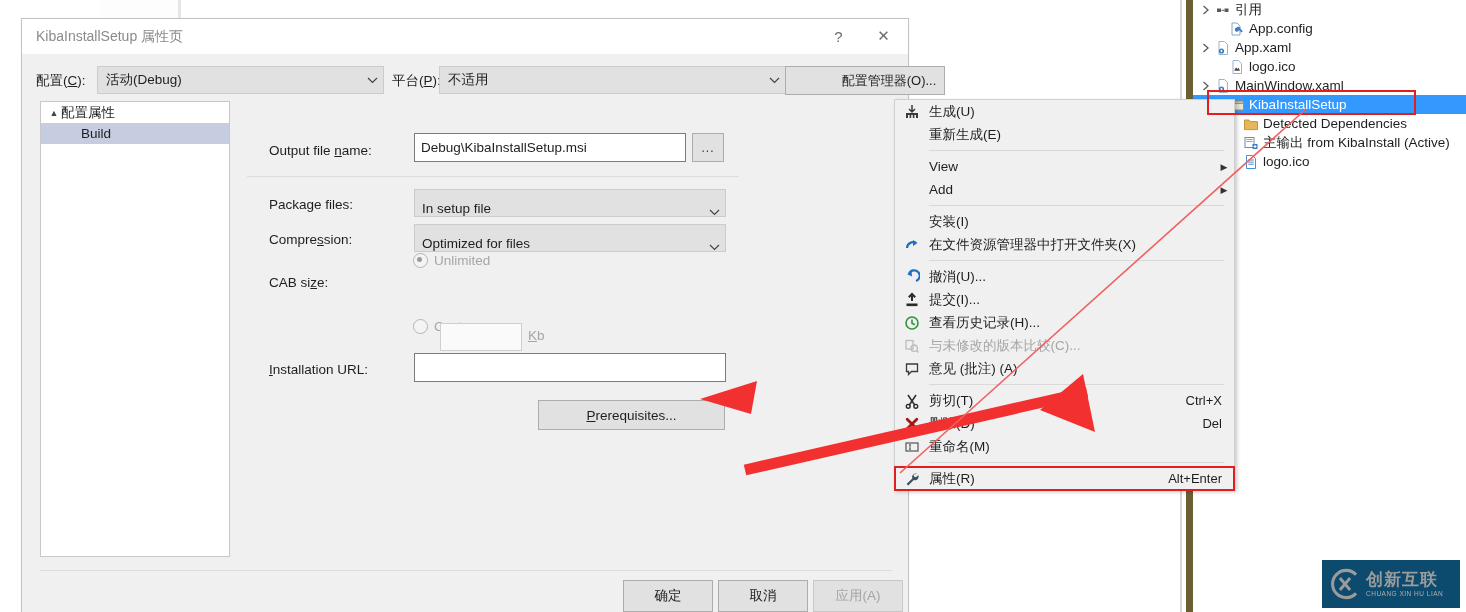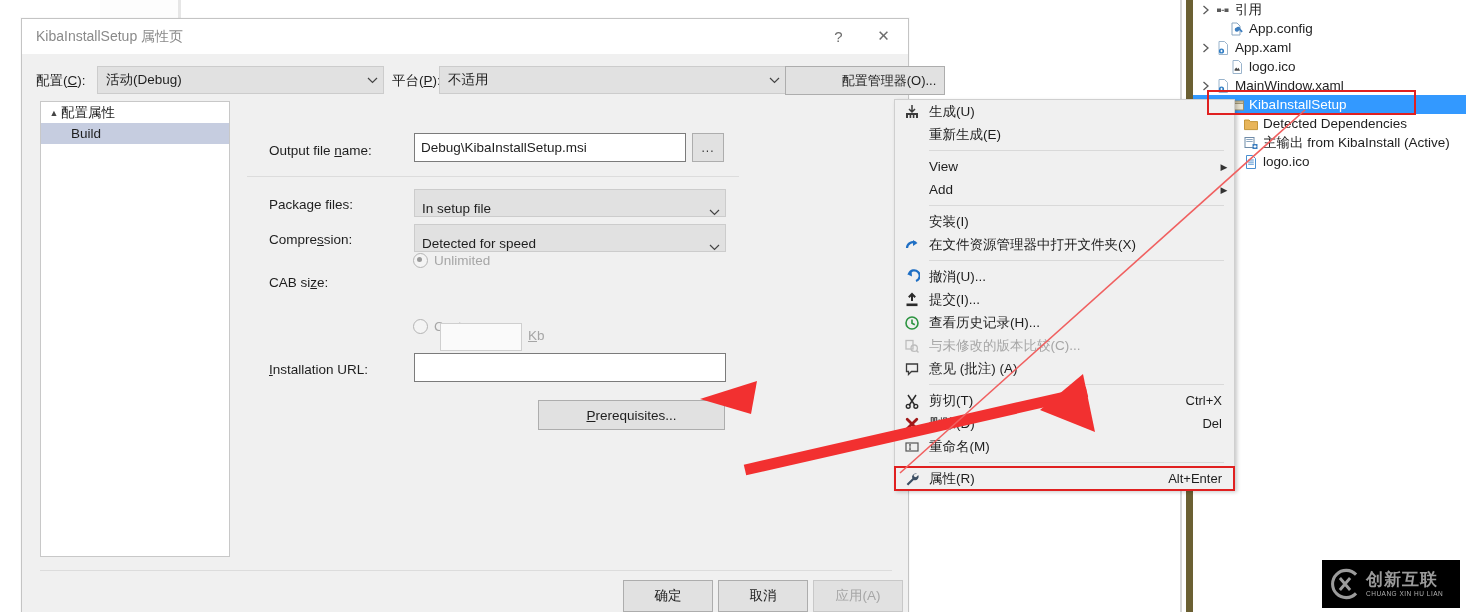--- a/index.html
+++ b/index.html
@@ -97,21 +97,21 @@
   #dlg-tree-root {
     display: flex; align-items: center; height: 21px; padding-left: 6px;
     font-size: 13.5px; color: #1e1e1e;
   }
   #dlg-tree-root .arrow {
     width: 14px; display: flex; align-items: center; justify-content: center;
     font-size: 9px; color: #444;
   }
   #dlg-tree-child {
     height: 21px; background: #c6cde0; display: flex; align-items: center;
-    padding-left: 30px; font-size: 13.5px; color: #1e1e1e;
+    padding-left: 40px; font-size: 13.5px; color: #1e1e1e;
   }
 
   
   #pane { position: absolute; left: 225px; top: 82px; width: 645px; height: 454px; }
   .f-label { position: absolute; font-size: 13.5px; color: #1e1e1e; }
   .f-input {
     position: absolute; background: #ffffff; border: 1px solid #7b7b7b;
     display: flex; align-items: center; font-size: 13.5px; color: #1e1e1e;
   }
   .f-input .v { padding-left: 6px; }
@@ -194,21 +194,21 @@
   }
   #anno-box-tree {
     position: absolute; left: 1207px; top: 90px; width: 205px; height: 21px;
     border: 2px solid #e02020;
   }
   #anno-svg { position: absolute; left: 0; top: 0; width: 1466px; height: 612px; }
 
   
   #watermark {
     position: absolute; left: 1322px; top: 560px; width: 138px; height: 48px;
-    background: #000000; display: flex; align-items: center;
+    background: #0c4a6e; display: flex; align-items: center;
     padding-left: 6px; box-sizing: border-box;
   }
   #wm-mark { width: 34px; height: 34px; flex: none; }
   #wm-text { padding-left: 4px; }
   #wm-cn { font-size: 17px; color: #9b9b9b; font-weight: bold; letter-spacing: 1px; line-height: 19px; }
   #wm-en { font-size: 6.5px; color: #b0b0b0; letter-spacing: 0.5px; line-height: 9px; }
 </style>
 </head>
 <body>
 
@@ -384,21 +384,21 @@
         <span class="val">In setup file</span>
         <span class="chev">
           <svg width="11" height="7" viewBox="0 0 11 7">
               <path d="M1 1 L5.5 5.5 L10 1" fill="none" stroke="#444" stroke-width="1.2"></path>
             </svg>
         </span>
       </div>
 
       <div class="f-label" style="left:22px; top:131px;">Compre<u>s</u>sion:</div>
       <div class="f-select" style="left:167px; top:123px; width:310px; height:26px;">
-        <span class="val">Detected for speed</span>
+        <span class="val">Optimized for files</span>
         <span class="chev">
           <svg width="11" height="7" viewBox="0 0 11 7">
               <path d="M1 1 L5.5 5.5 L10 1" fill="none" stroke="#444" stroke-width="1.2"></path>
             </svg>
         </span>
       </div>
 
       <div class="f-label dis" style="left:22px; top:166px;margin-top:8px;">CAB si<u>z</u>e:</div>
 
       <div class="radio-wrap dis" style="left:166px; top:152px;">

